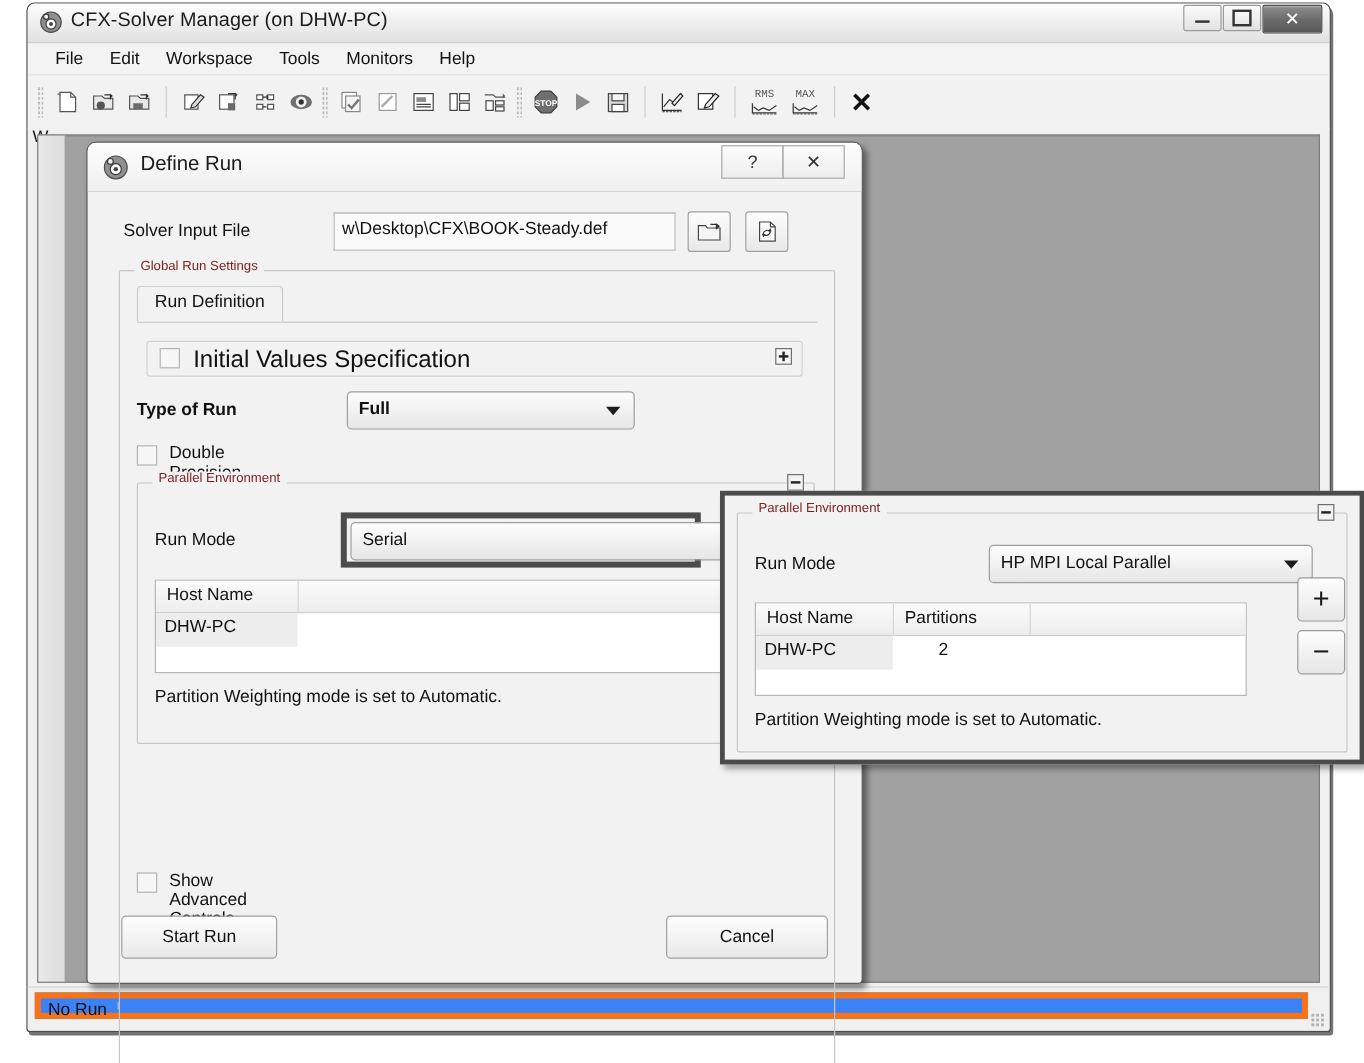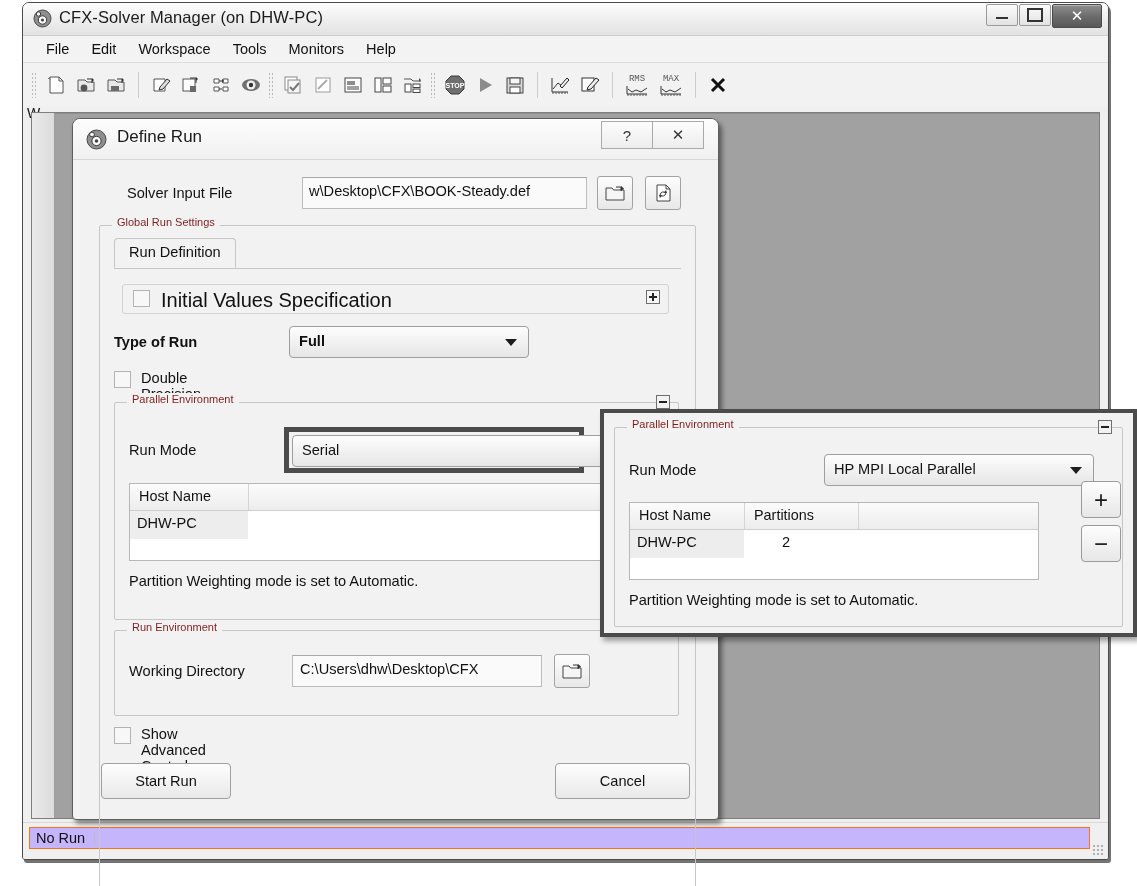--- a/index.html
+++ b/index.html
@@ -90,21 +90,21 @@
     border-right:1px solid #9d9d9d;
   }
 
   
   #statusbar{
     position:absolute;left:0;right:0;bottom:0;height:36px;
     background:#f0f0f0;border-top:1px solid #d8d8d8;
   }
   #statusfield{
     position:absolute;left:6px;top:4px;right:18px;height:22px;
-    border:1px solid #f97316;background:#c4b5fd;
+    border:5px solid #f97316;background:#3b82f6;
     font-size:14.5px;color:#111;padding:2px 6px;box-sizing:border-box;
   }
   #statusfield .divider{position:absolute;left:64px;top:3px;bottom:3px;width:1px;background:#bdbdbd;}
   #grip-corner{
     position:absolute;right:4px;bottom:3px;width:12px;height:12px;
     background-image:radial-gradient(#b0b0b0 40%,transparent 41%);
     background-size:4px 4px;
   }
 
   
@@ -127,21 +127,21 @@
     width:52px;height:28px;border:1px solid #a9a9a9;
     background:linear-gradient(#fcfcfc,#ededed);
     display:flex;align-items:center;justify-content:center;
     font-size:15px;color:#333;box-sizing:border-box;margin-left:-1px;
   }
 
   #dr-body{position:absolute;left:0;right:0;top:40px;bottom:0;}
   .lbl{font-size:14.6px;color:#111;}
 
   
-  #solver-row{position:absolute;left:30px;top:18px;right:15px;height:36px;margin-left:24px;}
+  #solver-row{position:absolute;left:30px;top:18px;right:15px;height:36px;}
   #solver-row .lbl{position:absolute;left:0;top:8px;}
   #solver-input{
     position:absolute;left:175px;top:0;width:285px;height:32px;
     border:1px solid #bcbcbc;border-top-color:#a9a9a9;background:#fafafa;
     font-size:14.6px;color:#111;padding:5px 6px;box-sizing:border-box;
     text-align:left;overflow:hidden;white-space:nowrap;
   }
   .iconbtn{
     width:36px;height:34px;border:1px solid #a2a2a2;border-radius:3px;
     background:linear-gradient(#fdfdfd,#e8e8e8);
@@ -608,34 +608,20 @@
           </div>
           <div class="htrow">
             <span class="sel" style="width:118px"></span>
             <span class="rcell" style="left:7px">DHW-PC</span>
           </div>
         </div>
 
         <div id="par-note">Partition Weighting mode is set to Automatic.</div>
       </div>
 
-      <div class="groupbox" id="runenv-group">
-        <span class="grouptitle">Run Environment</span>
-        <div id="wd-row">
-          <span class="lbl">Working Directory</span>
-          <div id="wd-input">C:\Users\dhw\Desktop\CFX</div>
-          <div class="iconbtn" id="btn-browse-wd">
-            <svg width="20" height="18" viewBox="0 0 20 18">
-                <path d="M1 4h6l1.6 2H19v10H1z" fill="#f5f5f5" stroke="#444"></path>
-                <path d="M11 3h5v4" fill="none" stroke="#333"></path>
-                <path d="M16 2l3 2.5L16 7z" fill="#333"></path>
-              </svg>
-          </div>
-        </div>
-      </div>
 
       <div id="adv-row">
         <span class="cbx"></span>
         <span class="lbl">Show Advanced Controls</span>
       </div>
     </div>
 
     <div class="pbtn" id="btn-start">Start Run</div>
     <div class="pbtn" id="btn-cancel">Cancel</div>
   </div>

